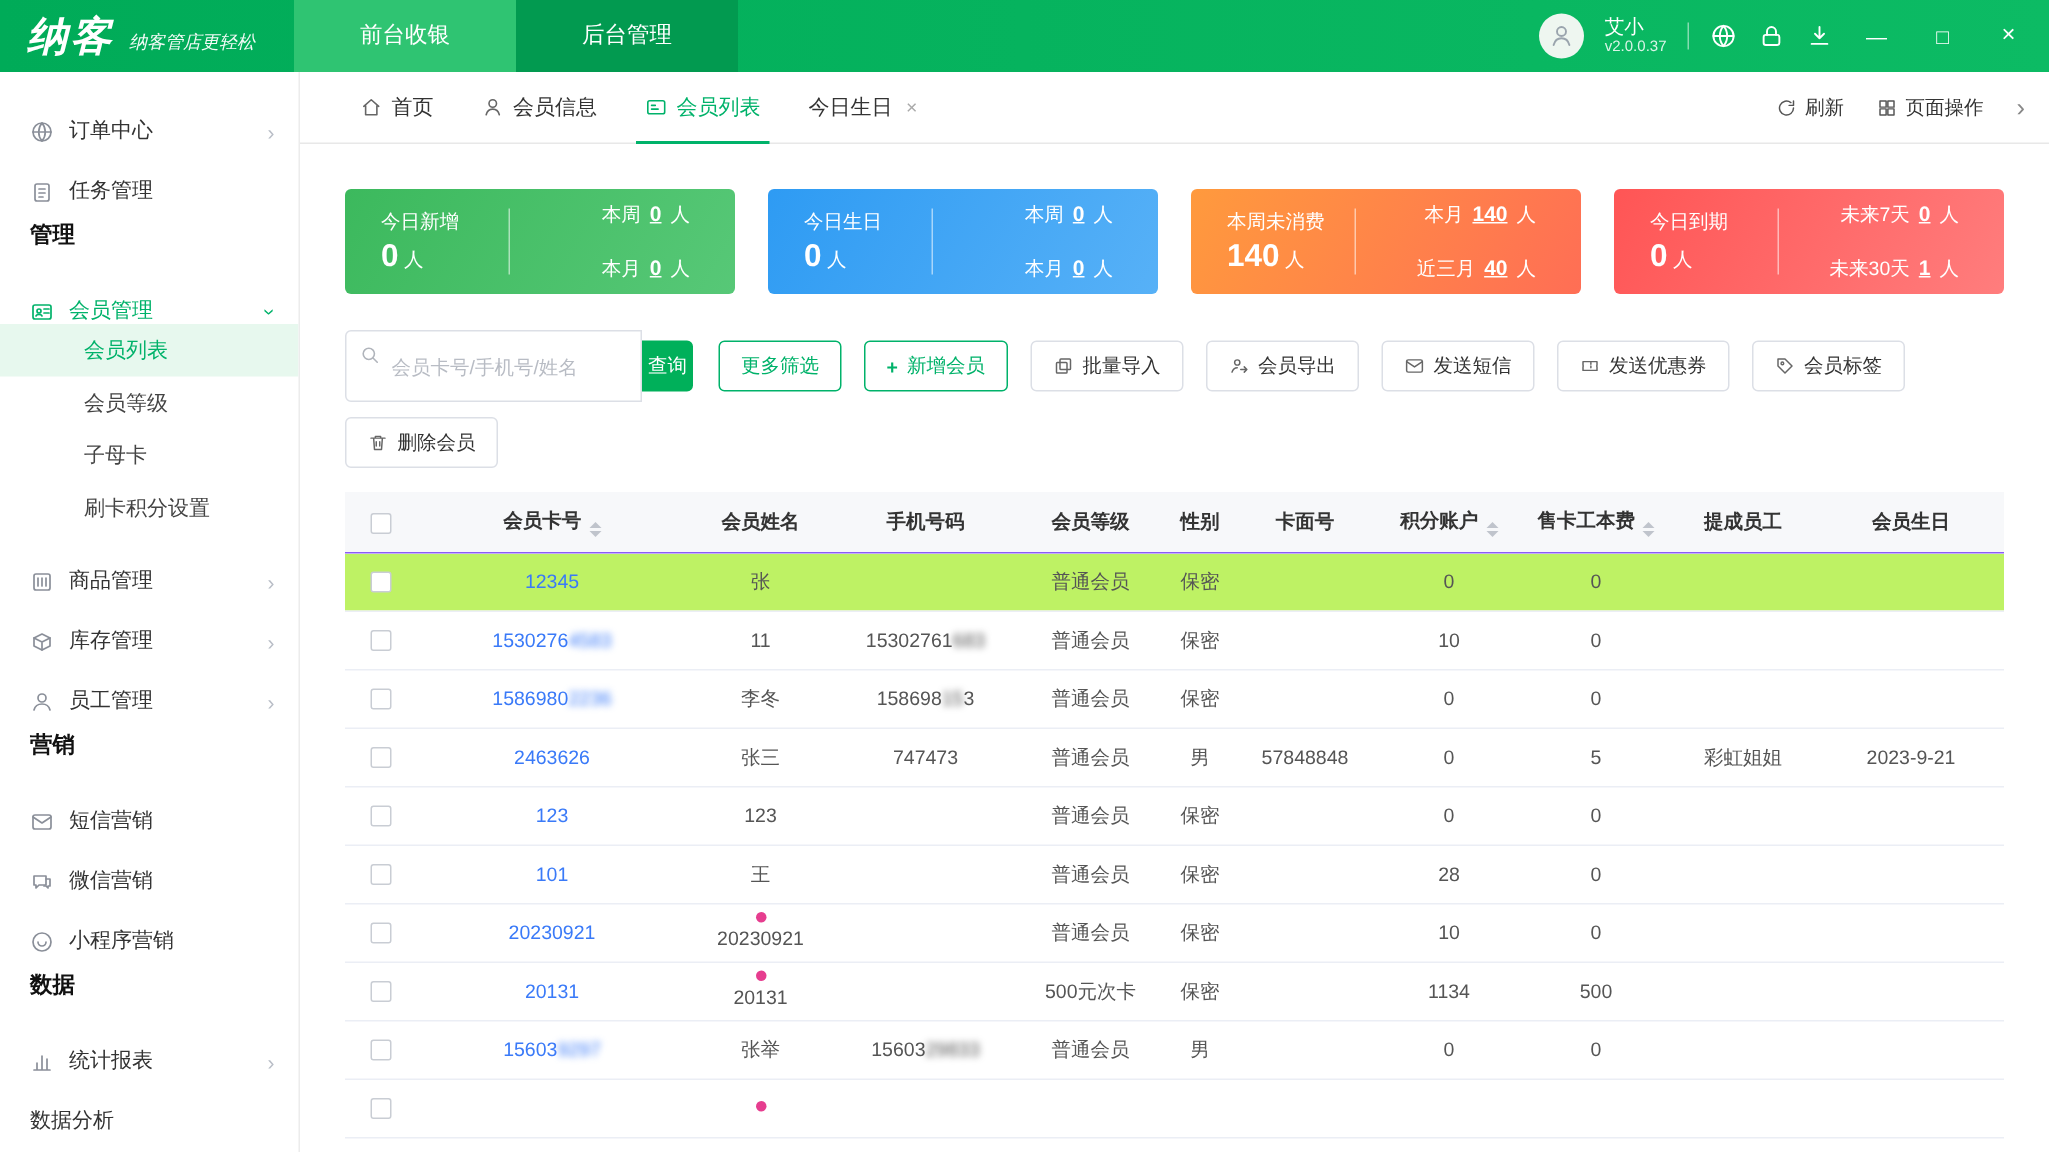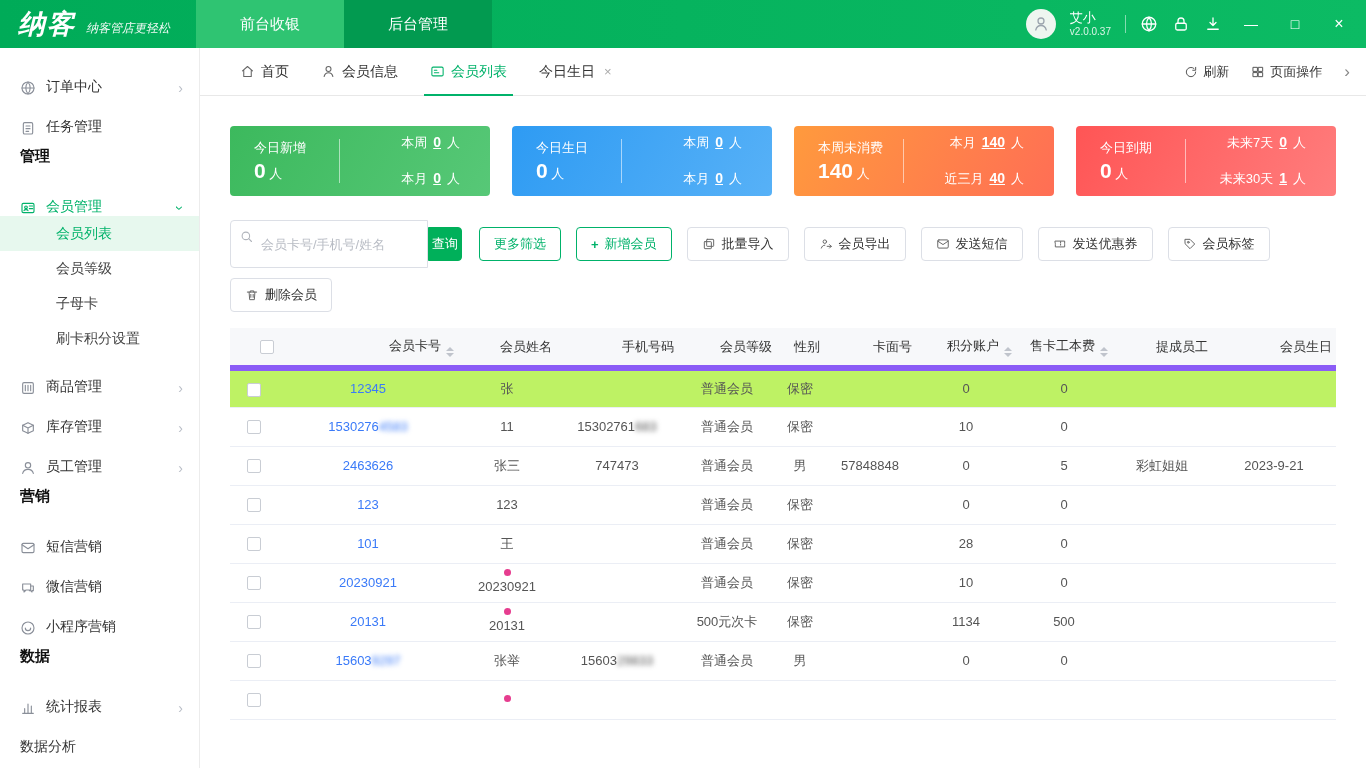--- a/index.html
+++ b/index.html
@@ -82,22 +82,22 @@
   .btn{height:34px;border-radius:4px;font-size:13px;cursor:pointer;display:inline-flex;align-items:center;gap:6px;
     padding:0 14px;background:#fff;border:1px solid #dcdfe6;color:#333;font-family:inherit;white-space:nowrap}
   .btn .icon{width:14px;height:14px;color:#666}
   .btn.solid{background:#00b05a;border-color:#00b05a;color:#fff;border-radius:0 4px 4px 0;padding:0 3px}
   .btn.outline{border-color:var(--accent,#00b26a);color:var(--accent,#00b26a)}
   .btn.outline .plus{font-weight:bold}
 
   
   .twrap{margin-top:16px}
   table{border-collapse:collapse;table-layout:fixed;width:1106px}
-  th{background:#f7f8fa;height:40px;font-size:13px;font-weight:normal;color:#333;border-bottom:6px solid #8b5cf6;
-    text-align:right;padding:0 4px;white-space:nowrap}
+  th{background:#f7f8fa;height:40px;font-size:13px;font-weight:bold;color:#333;border-bottom:1px solid #8b5cf6;
+    text-align:center;padding:0 4px;white-space:nowrap}
   td{height:39px;font-size:13px;color:#555;border-bottom:1px solid #ebeef5;text-align:center;padding:0 4px;
     white-space:nowrap;overflow:hidden}
   tr.shaded td{background:#bef264}
   .link{color:var(--link,#3a7af8);cursor:pointer;text-decoration:none}
   .blur{filter:blur(2.6px);user-select:none}
   .dot{display:block;width:7px;height:7px;border-radius:50%;background:#e63d8f;margin:0 auto 2px}
   .namecell{display:flex;flex-direction:column;align-items:center;justify-content:center;line-height:1.35;padding:4px 0}
   .cb{display:inline-block;width:14px;height:14px;border:1px solid #c9cdd4;border-radius:2px;background:#fff;
     vertical-align:middle;cursor:pointer}
   .sort{display:inline-flex;flex-direction:column;margin-left:5px;vertical-align:-1px;cursor:pointer}
@@ -560,20 +560,37 @@
     <td>普通会员</td>
     <td>保密</td>
     <td></td>
     <td>10</td>
     <td>0</td>
     <td></td>
     <td></td>
   </tr>
                 <tr class="">
     <td><span class="cb"></span></td>
+    <td><a class="link">1586980<span class="blur">2236</span></a></td>
+    <td>
+                    <div class="namecell">
+                      <span>李冬</span>
+                    </div>
+                  </td>
+    <td>158698<span class="blur">15</span>3</td>
+    <td>普通会员</td>
+    <td>保密</td>
+    <td></td>
+    <td>0</td>
+    <td>0</td>
+    <td></td>
+    <td></td>
+  </tr>
+                <tr class="">
+    <td><span class="cb"></span></td>
     <td><a class="link">2463626</a></td>
     <td>
                     <div class="namecell">
                       <span>张三</span>
                     </div>
                   </td>
     <td>747473</td>
     <td>普通会员</td>
     <td>男</td>
     <td>57848848</td>

